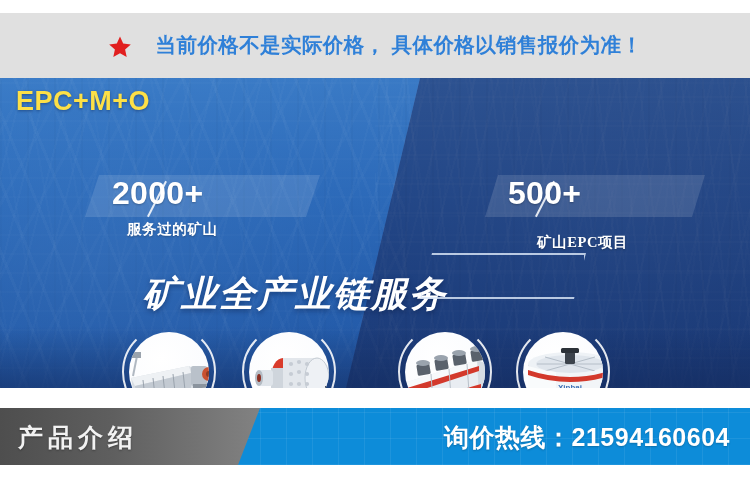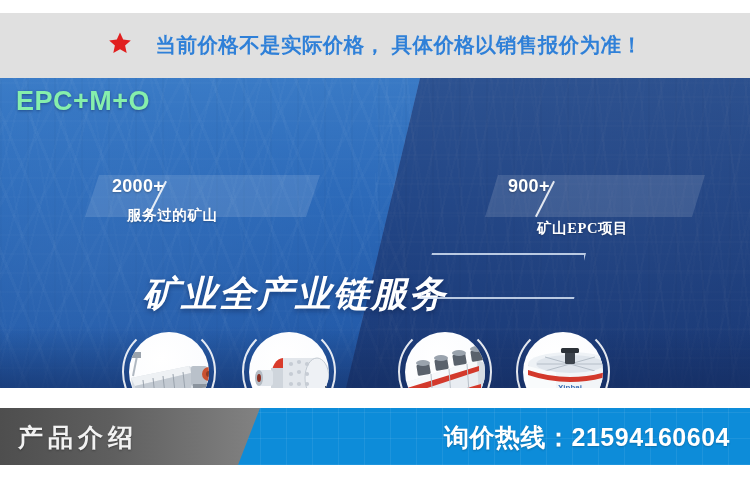--- a/index.html
+++ b/index.html
@@ -22,21 +22,21 @@
     top: 13px;
     width: 750px;
     height: 65px;
     background: #e0e0e0;
     display: flex;
     align-items: center;
     justify-content: center;
   }
   #notice-inner {
     display: flex;
-    align-items: flex-start;
+    align-items: flex-end;
     gap: 24px;
     transform: translateY(-1px);
   }
   .star-icon {
     width: 24px;
     height: 24px;
     display: block;
     flex: none;
   }
   #notice-text {
@@ -136,21 +136,21 @@
     top: 97px;
     width: 220px;
     clip-path: polygon(13px 0, 220px 0, 207px 42px, 0 42px);
   }
   .stat-block {
     position: absolute;
     color: #ffffff;
     white-space: nowrap;
   }
   .stat-num {
-    font-size: 18px;
+    font-size: 32px;
     font-weight: bold;
     letter-spacing: 0.3px;
     text-shadow: 0 1px 2px rgba(0,0,0,0.25);
     line-height: 1;
   }
   .stat-slash {
     position: absolute;
     width: 2px;
     height: 40px;
     background: rgba(255,255,255,0.85);
@@ -199,21 +199,21 @@
     position: absolute;
     left: 0;
     top: 0;
     width: 166px;
     height: 46px;
     display: flex;
     align-items: center;
     justify-content: center;
   }
   #epc-text {
-    color: #86efac;
+    color: #fde047;
     font-size: 27px;
     font-weight: bold;
     letter-spacing: 0.5px;
     line-height: 1;
     text-shadow: 0 1px 3px rgba(0,20,60,0.4);
     white-space: nowrap;
   }
 
   
   .prod-circle {
@@ -335,21 +335,21 @@
   <div class="stat-ribbon" id="stat-ribbon-1"></div>
   <div class="stat-ribbon" id="stat-ribbon-2"></div>
 
   <div class="stat-block" id="stat-1">
     <div class="stat-num">2000+</div>
     <div class="stat-slash"></div>
     <div class="stat-label">服务过的矿山</div>
   </div>
 
   <div class="stat-block" id="stat-2">
-    <div class="stat-num">900+</div>
+    <div class="stat-num">500+</div>
     <div class="stat-slash"></div>
     <div class="stat-label">矿山EPC项目</div>
   </div>
 
   <div id="headline">矿业全产业链服务</div>
 
   <div id="epc-badge"></div>
   <div id="epc-badge-inner">
     <span id="epc-text">EPC+M+O</span>
   </div>

